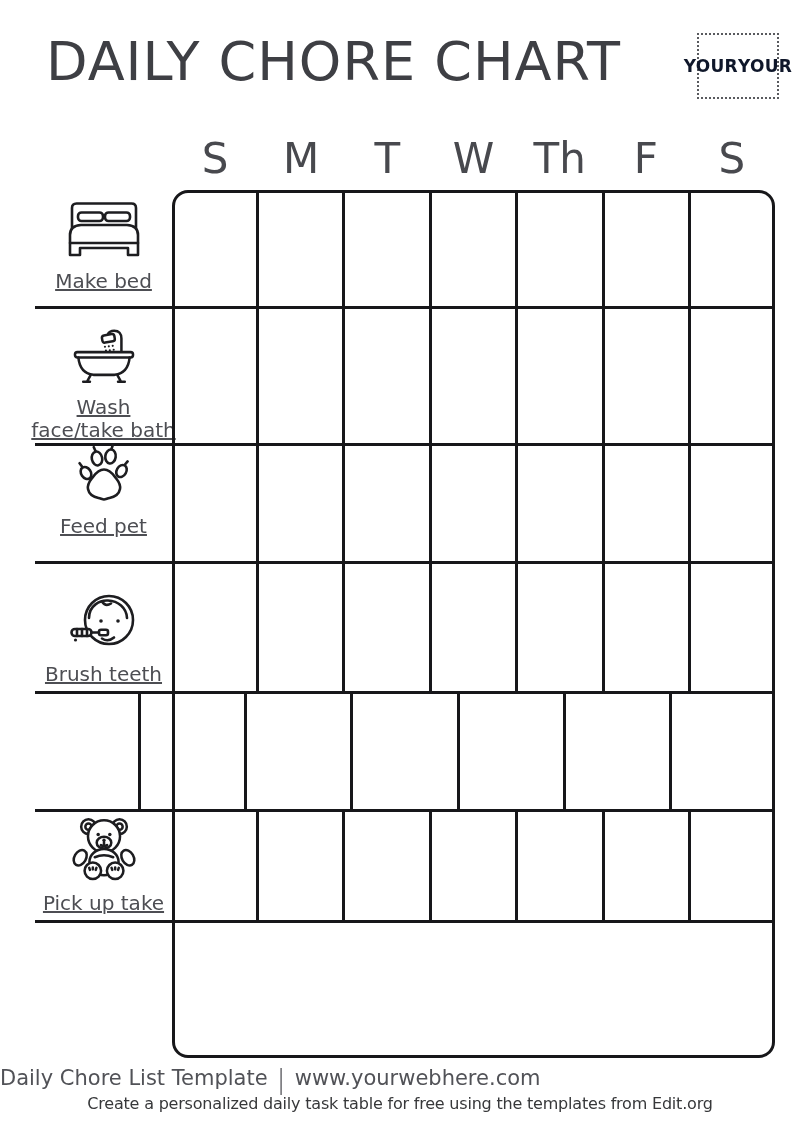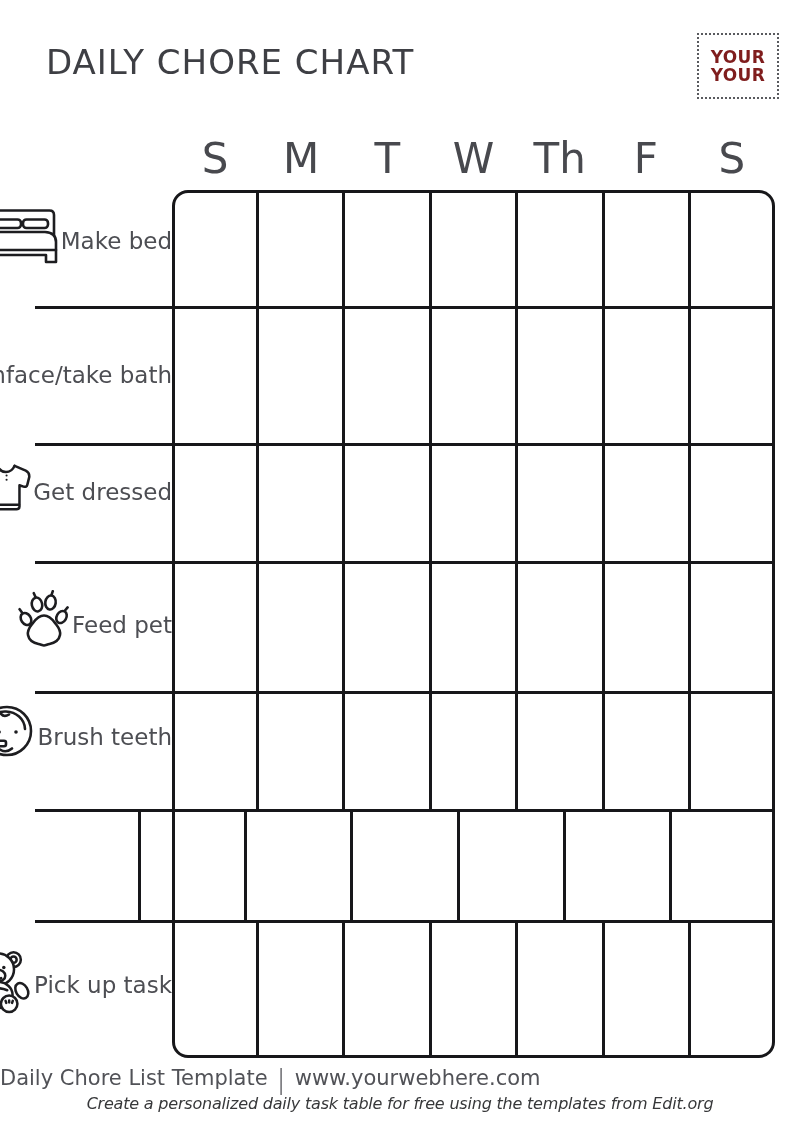--- a/index.html
+++ b/index.html
@@ -2,28 +2,28 @@
 <html><head>
 <meta charset="utf-8">
 <style>
   html,body{margin:0;padding:0;}
   body{
     width:800px;height:1131px;position:relative;background:#ffffff;
     font-family:"DejaVu Sans", sans-serif;overflow:hidden;color:#3e3f44;
   }
   
   .title{
-    position:absolute;left:46px;top:42px;font-size:34px;letter-spacing:1px;
+    position:absolute;left:46px;top:30px;font-size:54px;letter-spacing:1px;
     color:#3e3f44;font-weight:500;white-space:nowrap;
   }
   .logo-box{
     position:absolute;left:697px;top:33px;width:82px;height:66px;
     border:2px dotted #595a5e;box-sizing:border-box;
-    display:flex;flex-direction:column;align-items:center;justify-content:center;
-    font-weight:bold;font-size:17px;line-height:1.08;letter-spacing:.3px;color:#7f1d1d;
+    display:flex;flex-direction:row;align-items:center;justify-content:center;
+    font-weight:bold;font-size:17px;line-height:1.08;letter-spacing:.3px;color:#0f172a;
     text-align:center;
   }
   
   .day-header{
     position:absolute;left:172px;top:126px;width:603px;height:58px;
     display:flex;align-items:flex-end;
   }
   .day-header .day{
     flex:1;text-align:center;font-size:42px;color:#48494e;line-height:1;
     padding-bottom:4px;
@@ -35,23 +35,23 @@
   }
   .row{display:flex;box-sizing:border-box;border-bottom:3px solid #17171a;}
   .row:nth-child(1){height:119px}
   .row:nth-child(2){height:137px}
   .row:nth-child(3){height:118px}
   .row:nth-child(4){height:130px}
   .row:nth-child(5){height:118px}
   .row:nth-child(6){height:111px}
   .row:nth-child(7){height:135px;border-bottom:none}
   .label-cell{
-    width:137px;flex:0 0 137px;display:flex;flex-direction:row;
+    width:137px;flex:0 0 137px;display:flex;flex-direction:column;
     align-items:center;justify-content:flex-end;text-align:center;
-    color:#4d4e53;font-size:23px;line-height:1.18;overflow:visible;
+    color:#4d4e53;font-size:20px;line-height:1.18;overflow:visible;text-decoration:underline;
   }
   .label-cell .chore-label{white-space:nowrap;}
   .row:nth-child(1) .label-cell{padding-bottom:12px}
   .row:nth-child(2) .label-cell{padding-bottom:0}
   .row:nth-child(3) .label-cell{padding-bottom:22px}
   .row:nth-child(4) .label-cell{padding-bottom:4px}
   .row:nth-child(5) .label-cell{padding-bottom:28px}
   .row:nth-child(6) .label-cell{padding-bottom:4px}
   .row:nth-child(7) .label-cell{padding-bottom:10px}
   .label-cell svg{margin-bottom:10px;flex:0 0 auto;}
@@ -64,21 +64,21 @@
     pointer-events:none;
   }
   
   .footer1{
     position:absolute;left:0;top:1063px;width:800px;
     font-size:21px;color:#515257;
   }
   .footer1 .sep{font-size:27px;font-weight:200;padding:0 9px;vertical-align:-3px;color:#515257;}
   .footer2{
     position:absolute;left:0;top:1094px;width:800px;text-align:center;
-    font-size:16px;letter-spacing:-0.2px;color:#37383a;font-style:italic;
+    font-size:16px;letter-spacing:-0.2px;color:#37383a;
   }
   
   .icn{stroke:#1d1d20;fill:none;stroke-width:2.6;stroke-linecap:round;stroke-linejoin:round;}
   .icn .fillw{fill:#ffffff;}
   .icn .dot{fill:#1d1d20;stroke:none;}
 </style>
 </head>
 <body>
 
 <div class="title">DAILY CHORE CHART</div>
@@ -140,39 +140,20 @@
     </div>
     <div class="day-cell"></div>
     <div class="day-cell"></div>
     <div class="day-cell"></div>
     <div class="day-cell"></div>
     <div class="day-cell"></div>
     <div class="day-cell"></div>
     <div class="day-cell"></div>
   </div>
 
-  <div class="row">
-    <div class="label-cell">
-      <svg class="icn" width="54" height="51" viewBox="0 0 56 53">
-        <path class="fillw" d="M19,4 L7.5,9 Q3.5,11 3.8,15.5 L5.8,23.5 Q6.5,26.5 9.8,25.6 L14,24.2 V46.5 Q14,49 17,49 H39 Q42,49 42,46.5 V24.2 L46.2,25.6 Q49.5,26.5 50.2,23.5 L52.2,15.5 Q52.5,11 48.5,9 L37,4"></path>
-        <path d="M19,4 Q22,10.5 28,10.5 Q34,10.5 37,4"></path>
-        <circle class="dot" cx="28.6" cy="14" r="1.1"></circle>
-        <circle class="dot" cx="28.6" cy="18.5" r="1.1"></circle>
-        <path d="M14.5,44.5 H41.5"></path>
-      </svg>
-      <span class="chore-label">Get dressed</span>
-    </div>
-    <div class="day-cell"></div>
-    <div class="day-cell"></div>
-    <div class="day-cell"></div>
-    <div class="day-cell"></div>
-    <div class="day-cell"></div>
-    <div class="day-cell"></div>
-    <div class="day-cell"></div>
-  </div>
 
   <div class="row">
     <div class="label-cell">
       <svg class="icn" width="56" height="61" viewBox="0 0 56 61">
         <path d="M19.5,7 L17.8,3.2 M35.5,5 L36.8,1.2 M6,22.5 L3.6,19.2 M49,20.5 L51.6,17.4"></path>
         <ellipse cx="21" cy="14.5" rx="5.2" ry="7" transform="rotate(-12 21 14.5)"></ellipse>
         <ellipse cx="34.5" cy="12.5" rx="5.2" ry="7" transform="rotate(8 34.5 12.5)"></ellipse>
         <ellipse cx="10" cy="29" rx="4.8" ry="6.4" transform="rotate(-34 10 29)"></ellipse>
         <ellipse cx="45.5" cy="27" rx="4.8" ry="6.4" transform="rotate(30 45.5 27)"></ellipse>
         <path d="M28,25.5 C33.5,25.5 36.5,29.5 39,33 C41.8,36.8 45,39.5 44,45 C43,50.5 38,53 33.5,54 C31.2,54.5 29.5,55.5 28,55.5 C26.5,55.5 24.8,54.5 22.5,54 C18,53 13,50.5 12,45 C11,39.5 14.2,36.8 17,33 C19.5,29.5 22.5,25.5 28,25.5 Z"></path>
@@ -239,21 +220,21 @@
         <path d="M37,28.8 V31 M33.8,32 Q37,34.2 40.2,32"></path>
         <ellipse class="fillw" cx="12.5" cy="45" rx="6" ry="8.5" transform="rotate(30 12.5 45)"></ellipse>
         <ellipse class="fillw" cx="61.5" cy="45" rx="6" ry="8.5" transform="rotate(-30 61.5 45)"></ellipse>
         <ellipse class="fillw" cx="37" cy="49.5" rx="15" ry="13.5"></ellipse>
         <path d="M27.5,44.5 Q37,40.5 46.5,44.5"></path>
         <circle class="fillw" cx="25.5" cy="58.5" r="8.5"></circle>
         <circle class="fillw" cx="48.5" cy="58.5" r="8.5"></circle>
         <path d="M22.5,57.5 L21.8,55.5 M25.5,57 L25.5,55 M28.5,57.5 L29.2,55.5"></path>
         <path d="M45.5,57.5 L44.8,55.5 M48.5,57 L48.5,55 M51.5,57.5 L52.2,55.5"></path>
       </svg>
-      <span class="chore-label">Pick up task</span>
+      <span class="chore-label">Pick up take</span>
     </div>
     <div class="day-cell"></div>
     <div class="day-cell"></div>
     <div class="day-cell"></div>
     <div class="day-cell"></div>
     <div class="day-cell"></div>
     <div class="day-cell"></div>
     <div class="day-cell"></div>
   </div>
 

